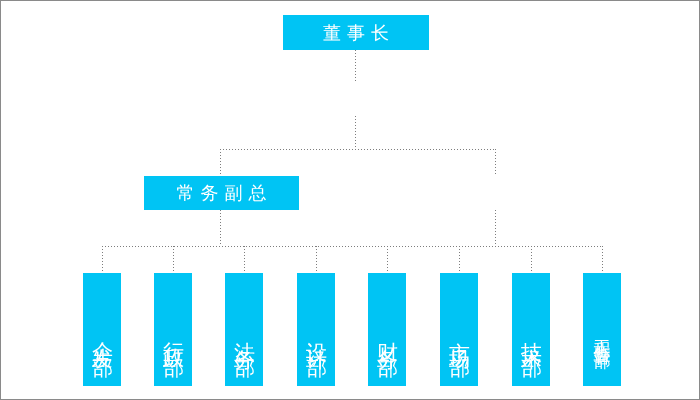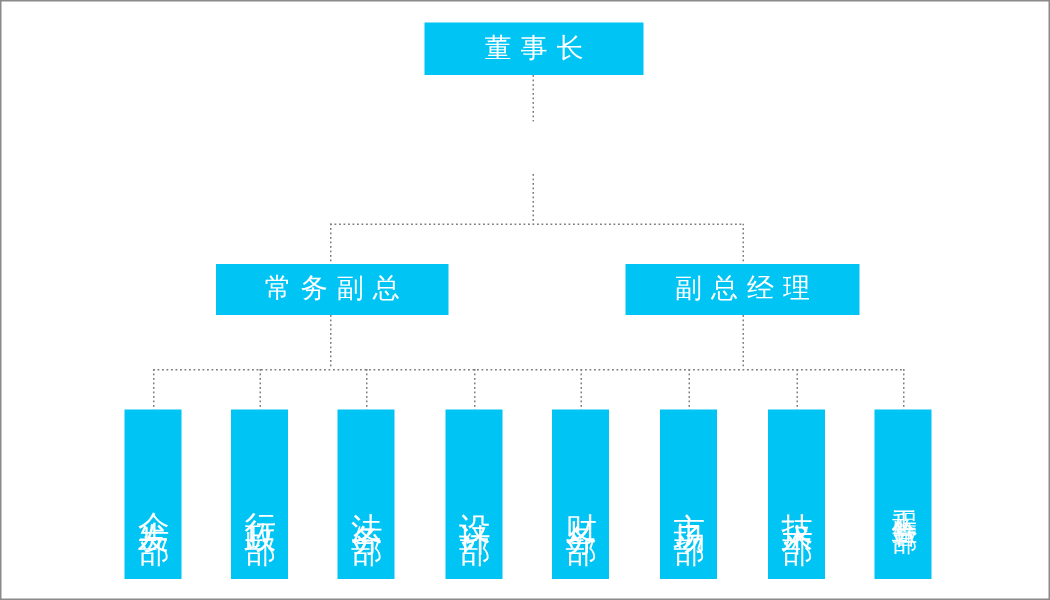--- a/index.html
+++ b/index.html
@@ -97,21 +97,20 @@
   <div class="ln ln-v" style="left:315px; top:245px; height:27px;"></div>
   <div class="ln ln-v" style="left:386px; top:245px; height:27px;"></div>
   <div class="ln ln-v" style="left:458px; top:245px; height:27px;"></div>
   <div class="ln ln-v" style="left:530px; top:245px; height:27px;"></div>
   <div class="ln ln-v" style="left:601px; top:245px; height:27px;"></div>
 
   <div class="node node-h" style="left:282px; top:14px; width:146px; height:35px;">董事长</div>
 
 
   <div class="node node-h" style="left:143px; top:175px; width:155px; height:34px;">常务副总</div>
-  <div class="node node-h" style="left:416px; top:175px; width:156px; height:34px;">副总经理</div>
 
   <div class="node node-v" style="left:82px; top:272px; width:38px; height:113px;">企发部</div>
   <div class="node node-v" style="left:153px; top:272px; width:38px; height:113px;">行政部</div>
   <div class="node node-v" style="left:224px; top:272px; width:38px; height:113px;">法务部</div>
   <div class="node node-v" style="left:296px; top:272px; width:38px; height:113px;">设计部</div>
   <div class="node node-v" style="left:367px; top:272px; width:38px; height:113px;">财务部</div>
   <div class="node node-v" style="left:439px; top:272px; width:38px; height:113px;">市场部</div>
   <div class="node node-v" style="left:511px; top:272px; width:38px; height:113px;">技术部</div>
   <div class="node node-v compact" style="left:582px; top:272px; width:38px; height:113px;">工程监管部</div>
 

